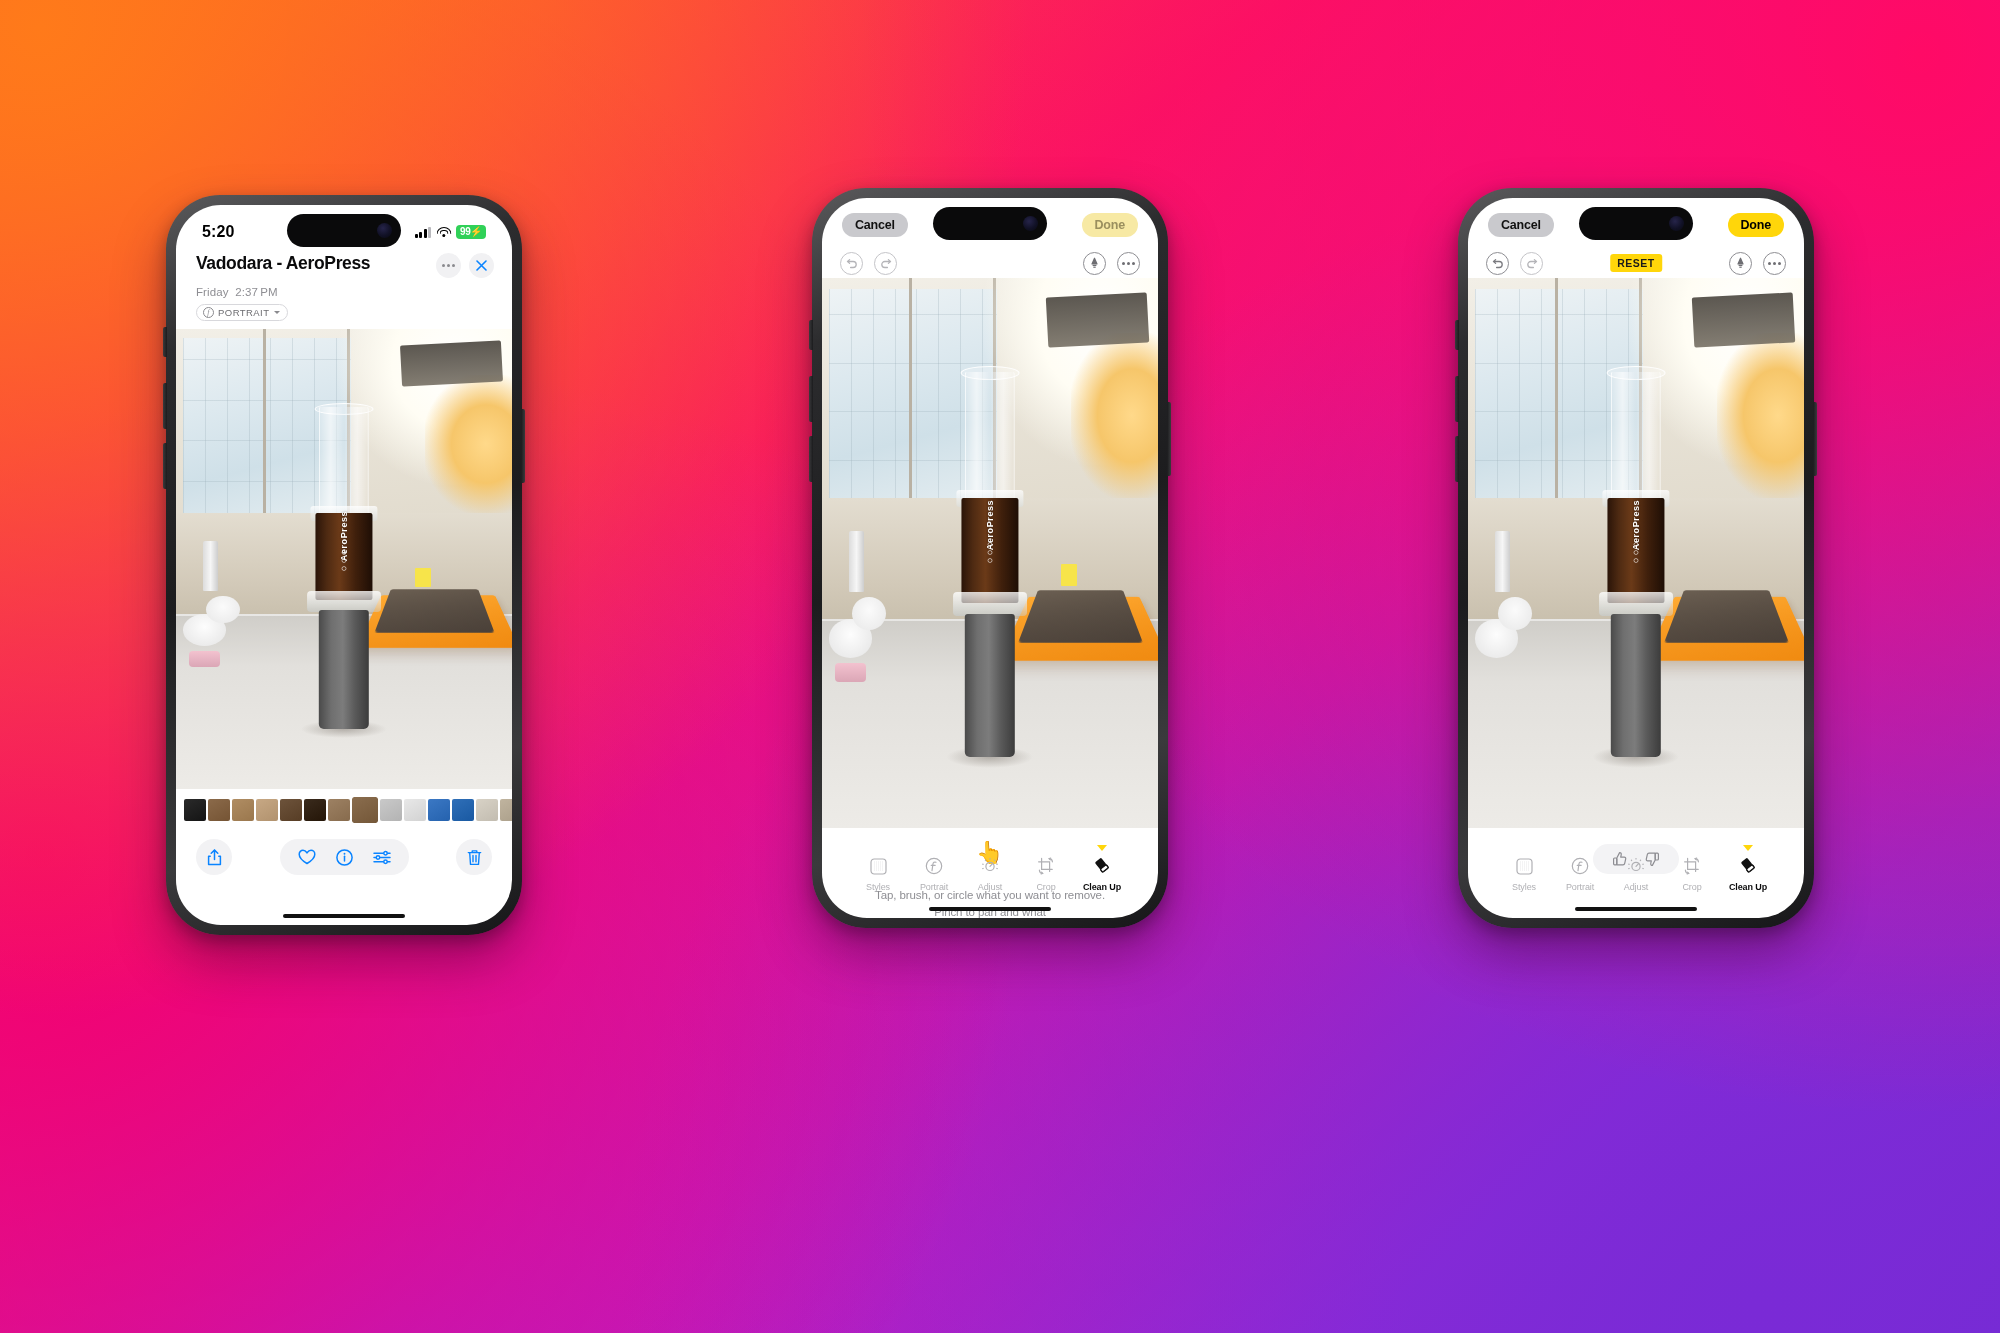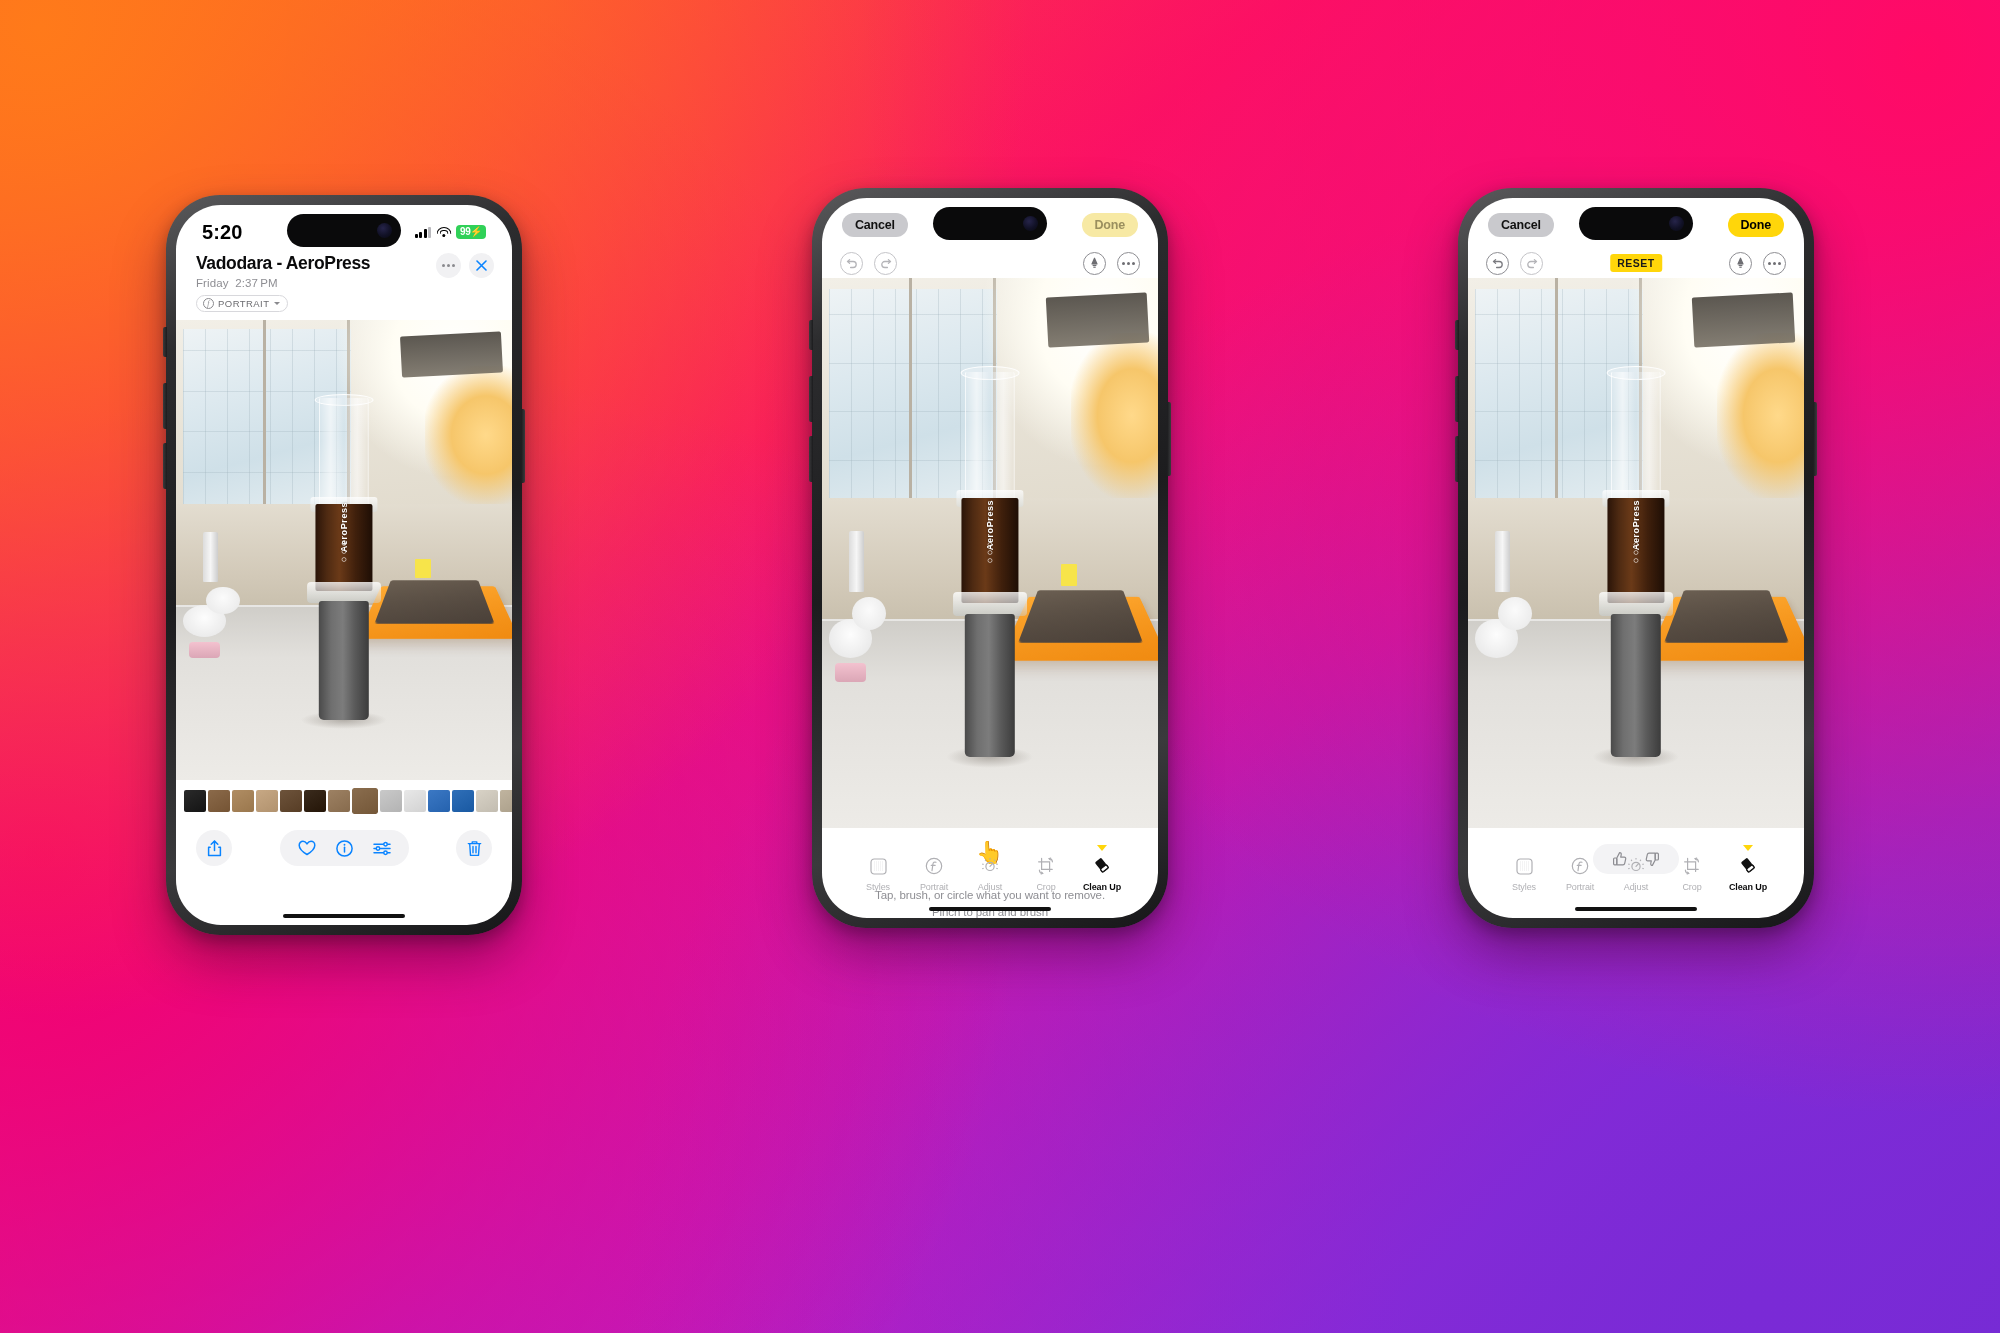--- a/index.html
+++ b/index.html
@@ -65,21 +65,21 @@
   
   .statusbar {
     position: relative;
     height: 46px;
     display: flex;
     align-items: center;
     padding: 0 26px;
     color: #000;
   }
   .sb-time {
-    font-size: 20px;
+    font-size: 16px;
     font-weight: 700;
     letter-spacing: .1px;
     margin-top: 8px;
     width: 70px;
   }
   .dyn-island {
     position: absolute;
     left: 50%;
     top: 9px;
     transform: translateX(-50%);
@@ -125,21 +125,21 @@
     align-items: center;
     gap: 0px;
     letter-spacing: -.2px;
     line-height: 12px;
   }
   .bolt { font-size: 10px; margin-left:0px; }
 
   
   .p1-header { padding: 2px 20px 8px 20px; position: relative; }
   .p1-title { font-size: 17.5px; font-weight: 700; color: #0b0b0c; letter-spacing: -.35px; }
-  .p1-sub { font-size: 11.5px; color: #8e8e93; margin-top: 3px; letter-spacing:.1px; }
+  .p1-sub { font-size: 11.5px; color: #8e8e93; margin-top: 12px; letter-spacing:.1px; }
   .p1-badge {
     display: inline-flex;
     align-items: center;
     gap: 4px;
     border: 1px solid #d8d8dc;
     border-radius: 11px;
     padding: 2px 7px 2px 6px;
     margin-top: 6px;
     font-size: 9.5px;
     color: #6c6c70;
@@ -642,21 +642,21 @@
             </div>
           <div class="ap ap-collar-bot"></div>
           <div class="ap ap-mug"></div>
         </div>
       </div>
 
       <div class="cleanup-hint">
         <div class="hand-icon">👆</div>
         <div class="hint-text">
           <span>Tap, brush, or circle what you want to remove.</span><br>
-          <span>Pinch to pan and brush</span>
+          <span>Pinch to pan and what</span>
         </div>
       </div>
 
       <div class="tabbar" id="tabs2">
           <div class="tab">
             <span class="tabicon">
               <svg width="17" height="17" viewBox="0 0 17 17" fill="none" stroke="currentColor" stroke-width="1.2">
                 <rect x="1" y="1" width="15" height="15" rx="3.2"></rect>
                 <g stroke-width=".7" opacity=".85">
                   <path d="M4 4h.5M6 4h.5M8 4h.5M10 4h.5M12 4h.5M4 6h.5M6 6h.5M8 6h.5M10 6h.5M12 6h.5M4 8h.5M6 8h.5M8 8h.5M10 8h.5M12 8h.5M4 10h.5M6 10h.5M8 10h.5M10 10h.5M12 10h.5M4 12h.5M6 12h.5M8 12h.5M10 12h.5M12 12h.5"></path>

